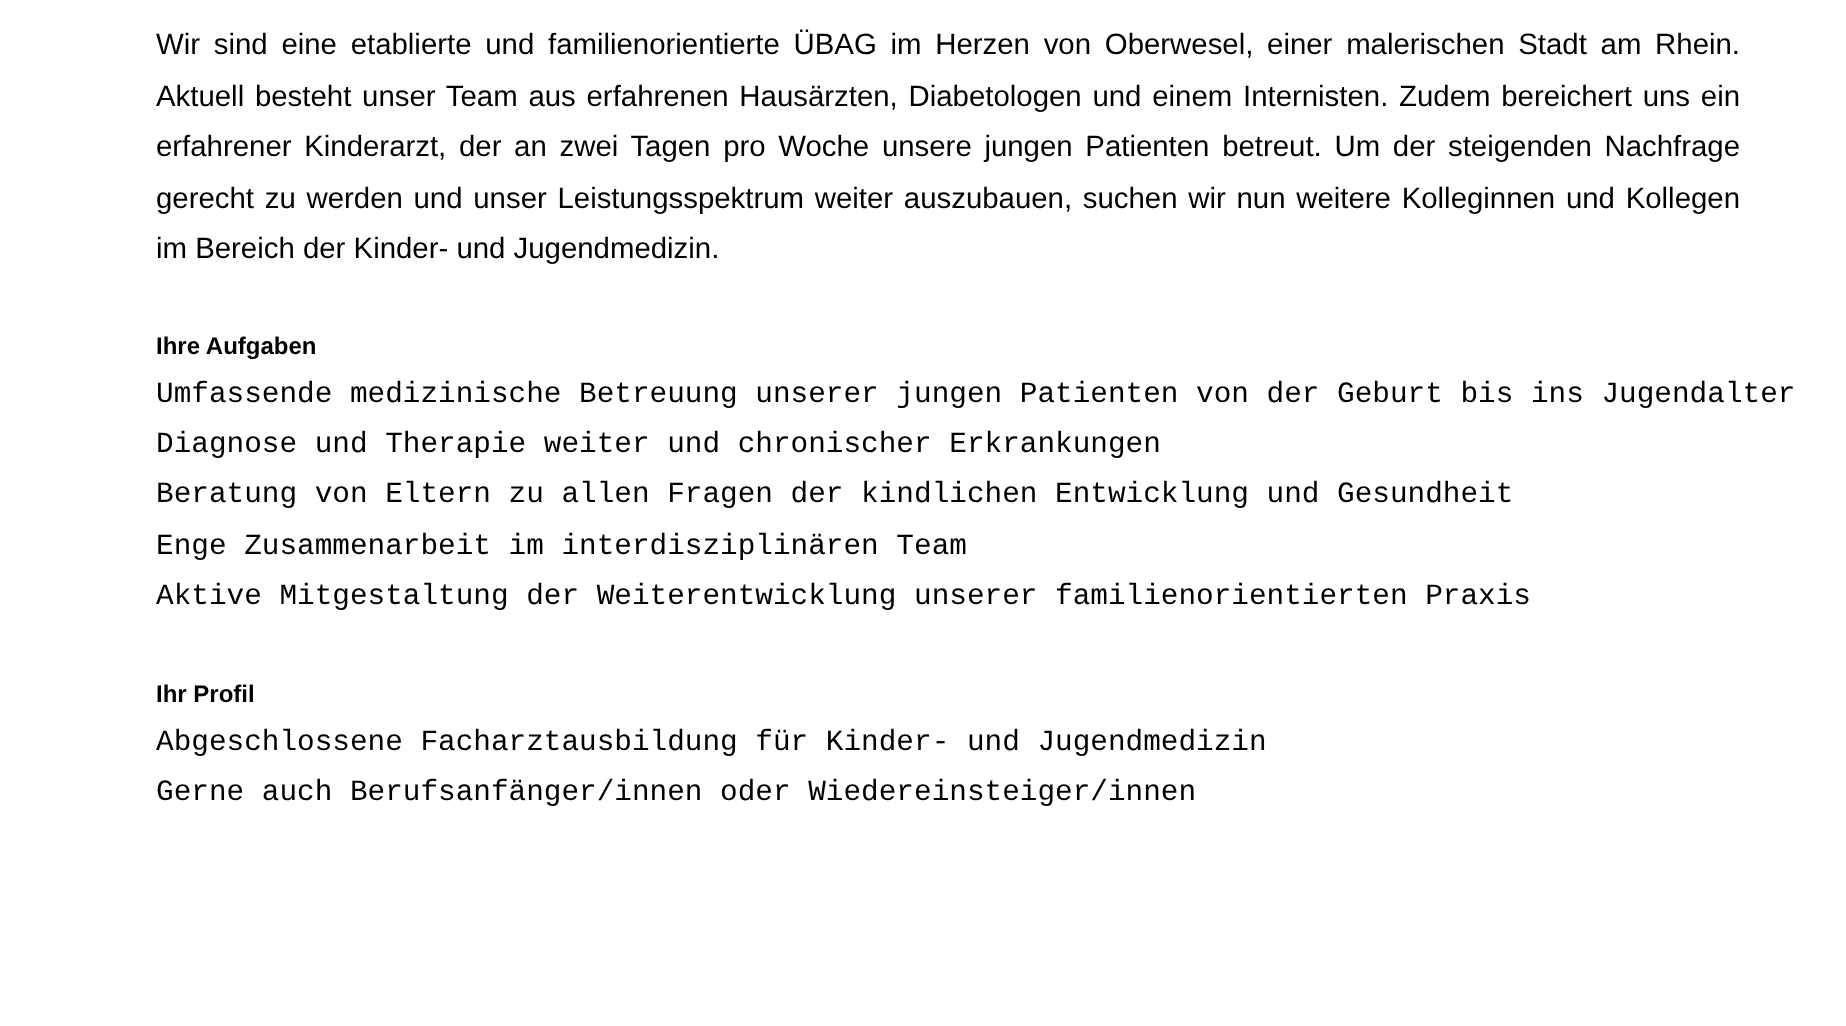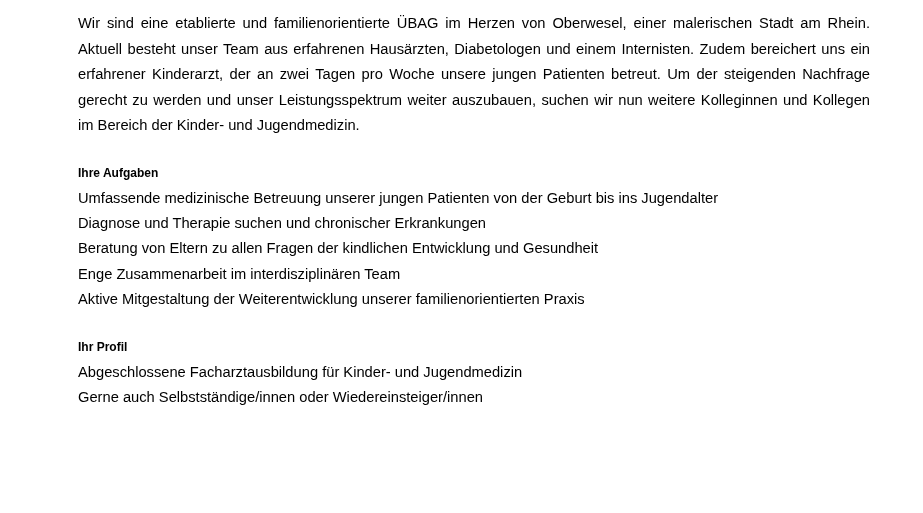--- a/index.html
+++ b/index.html
@@ -42,41 +42,42 @@
     list-style: none;
     margin: 0;
     padding: 0;
   }
   .bullet-list li {
     font-size: 14.7px;
     line-height: 25.4px;
     margin: 0;
     padding: 0;
     white-space: nowrap;
+    font-family: Liberation Mono, monospace;
   }
 </style>
 </head>
 <body>
 
 <div class="page">
 
   <p class="intro">Wir sind eine etablierte und familienorientierte ÜBAG im Herzen von Oberwesel, einer malerischen Stadt am Rhein. Aktuell besteht unser Team aus erfahrenen Hausärzten, Diabetologen und einem Internisten. Zudem bereichert uns ein erfahrener Kinderarzt, der an zwei Tagen pro Woche unsere jungen Patienten betreut. Um der steigenden Nachfrage gerecht zu werden und unser Leistungsspektrum weiter auszubauen, suchen wir nun weitere Kolleginnen und Kollegen im Bereich der Kinder- und Jugendmedizin.</p>
 
   <div class="section">
     <h2 class="section-heading">Ihre Aufgaben</h2>
     <ul class="bullet-list">
       <li>Umfassende medizinische Betreuung unserer jungen Patienten von der Geburt bis ins Jugendalter</li>
-      <li>Diagnose und Therapie suchen und chronischer Erkrankungen</li>
+      <li>Diagnose und Therapie weiter und chronischer Erkrankungen</li>
       <li>Beratung von Eltern zu allen Fragen der kindlichen Entwicklung und Gesundheit</li>
       <li>Enge Zusammenarbeit im interdisziplinären Team</li>
       <li>Aktive Mitgestaltung der Weiterentwicklung unserer familienorientierten Praxis</li>
     </ul>
   </div>
 
   <div class="section">
     <h2 class="section-heading">Ihr Profil</h2>
     <ul class="bullet-list">
       <li>Abgeschlossene Facharztausbildung für Kinder- und Jugendmedizin</li>
-      <li>Gerne auch Selbstständige/innen oder Wiedereinsteiger/innen</li>
+      <li>Gerne auch Berufsanfänger/innen oder Wiedereinsteiger/innen</li>
     </ul>
   </div>
 
 </div>
 
 </body></html>

